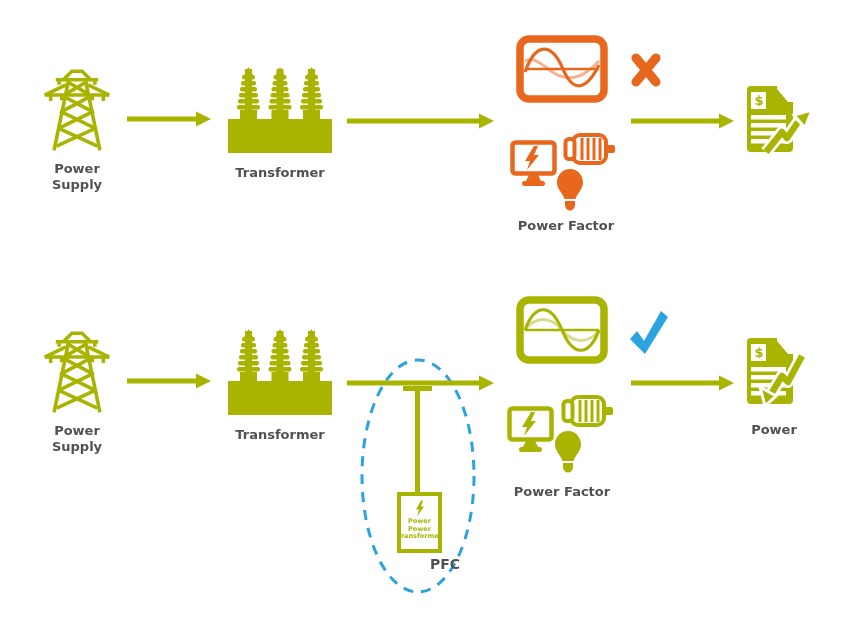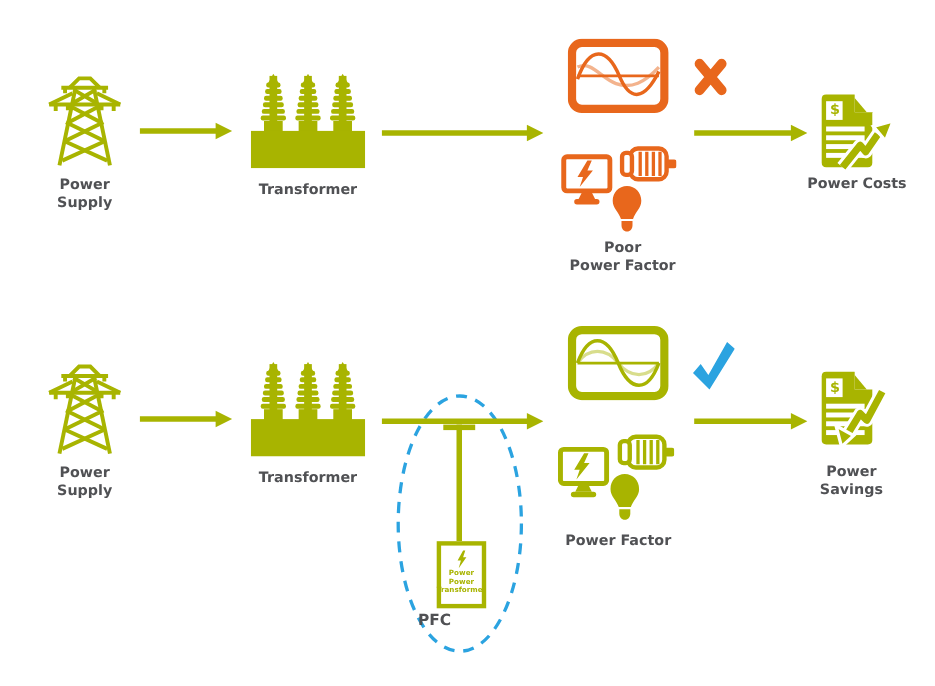--- a/index.html
+++ b/index.html
@@ -16,21 +16,21 @@
   .bar{position:absolute;background:var(--green);}
   .arrow-line{stroke:var(--green);stroke-width:5;}
   .arrow-head{fill:var(--green);}
   .dollar{position:absolute;width:20px;text-align:center;font-weight:bold;
           font-size:13px;color:var(--green);}
   .pfc-box{position:absolute;left:397px;top:492px;width:45px;height:61px;
            box-sizing:border-box;border:4px solid var(--green);background:#fff;
            display:flex;flex-direction:column;align-items:center;padding-top:3px;}
   .pfc-box .txt{font-size:6.5px;line-height:7.5px;font-weight:bold;
                 color:var(--green);text-align:center;}
-  .pfc-label{position:absolute;left:380px;top:556px;width:80px;text-align:left;
+  .pfc-label{position:absolute;left:380px;top:556px;width:80px;text-align:right;
              font-weight:bold;font-size:14px;color:var(--label-text);}
 </style>
 </head>
 <body>
 
 <svg width="0" height="0" style="position:absolute" aria-hidden="true">
 <defs>
   <g id="sym-tower" stroke="currentColor" stroke-width="4.2" fill="none">
     <path d="M30 16 L13 98"></path>
         <path d="M50 16 L67 98"></path>
@@ -161,35 +161,33 @@
     <svg class="abs orange" style="left:510px;top:140px" width="47" height="48" viewBox="0 0 47 48">
         <use href="#sym-monitor"></use>
       </svg>
     <svg class="abs orange" style="left:563px;top:130px" width="52" height="38" viewBox="0 0 52 38">
         <use href="#sym-motor"></use>
       </svg>
     <svg class="abs orange" style="left:556px;top:168px" width="28" height="46" viewBox="0 0 28 46">
         <use href="#sym-bulb"></use>
       </svg>
     <div class="label" style="left:496px;top:218px;width:140px">
-      <div>Poor</div>
       <div>Power Factor</div>
     </div>
 
     <svg class="abs" style="left:631px;top:112px" width="103" height="18" viewBox="0 0 103 18">
       <line class="arrow-line" x1="0" y1="9" x2="89" y2="9"></line>
         <polygon class="arrow-head" points="88,1.5 103,9 88,16.5"></polygon>
     </svg>
 
     <svg class="abs green" style="left:740px;top:82px" width="80" height="80" viewBox="0 0 80 80">
         <use href="#sym-doc-up"></use>
       </svg>
     <span class="dollar" style="left:749px;top:93px">$</span>
     <div class="label" style="left:709px;top:160px;width:140px">
-      <div>Power Costs</div>
     </div>
   </div>
 
   <div>
     <svg class="abs" style="left:356px;top:354px" width="124" height="244" viewBox="0 0 124 244">
       <ellipse cx="62" cy="122" rx="56" ry="116" fill="none" stroke="var(--blue)" stroke-width="3" stroke-dasharray="10 8"></ellipse>
     </svg>
 
     <svg class="abs green" style="left:43px;top:324px" width="68" height="95" viewBox="0 0 80 100">
         <use href="#sym-tower"></use>
@@ -253,16 +251,15 @@
       <line class="arrow-line" x1="0" y1="9" x2="89" y2="9"></line>
         <polygon class="arrow-head" points="88,1.5 103,9 88,16.5"></polygon>
     </svg>
 
     <svg class="abs green" style="left:740px;top:334px" width="80" height="88" viewBox="0 0 80 88">
         <use href="#sym-doc-down"></use>
       </svg>
     <span class="dollar" style="left:749px;top:345px">$</span>
     <div class="label" style="left:704px;top:422px;width:140px">
       <div>Power</div>
-      <div>Savings</div>
     </div>
   </div>
 </div>
 
 </body></html>

